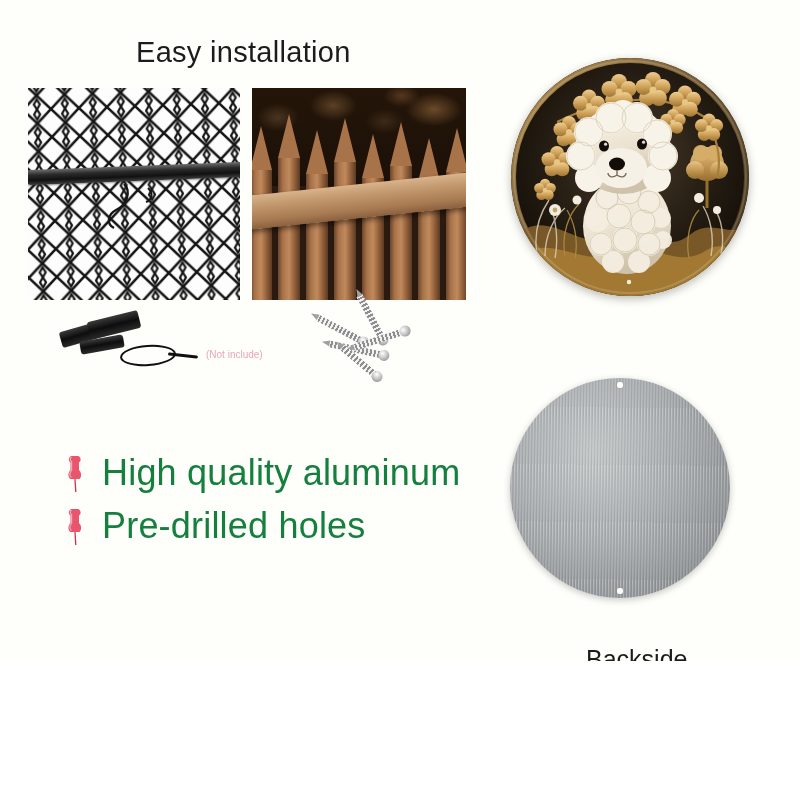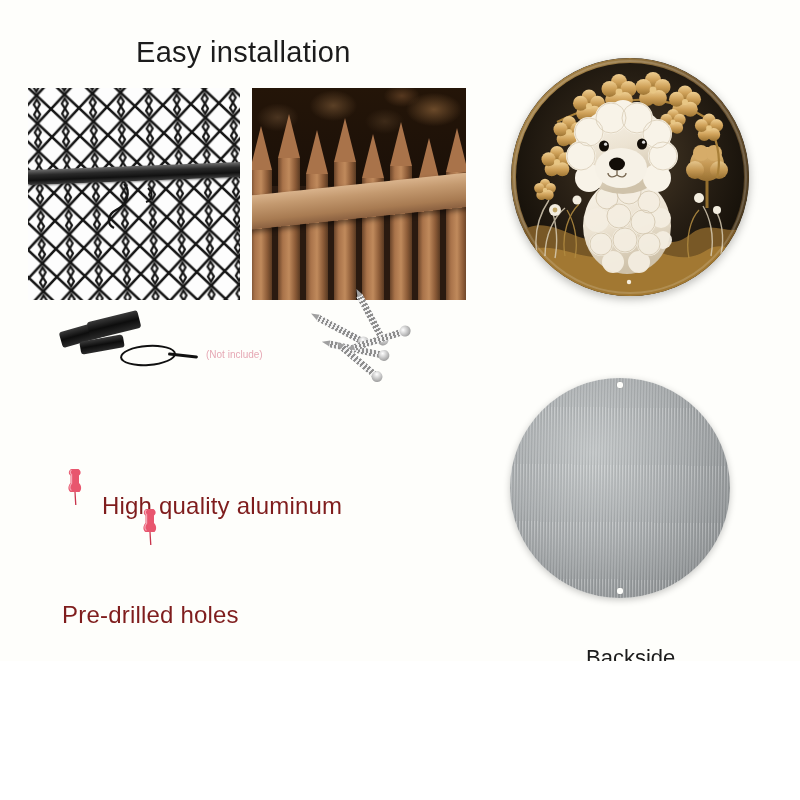--- a/index.html
+++ b/index.html
@@ -178,32 +178,31 @@
   }
 
   
   .feature {
     position: absolute;
     display: flex;
     align-items: center;
     gap: 14px;
   }
   #feature-0 { left: 62px; top: 452px; }
-  #feature-1 { left: 62px; top: 505px; flex-direction: column; }
+  #feature-1 { left: 62px; top: 505px; }
   .feature .pin {
     width: 26px;
     height: 42px;
     flex: 0 0 26px;
   }
   .feature .label {
-    font-size: 24px;
-    color: #7f1d1d;
+    font-size: 36px;
+    color: #15803d;
     white-space: nowrap;
     letter-spacing: 0.2px;
-    margin-top: 40px;
   }
 
   
   #sign-front {
     position: absolute;
     left: 511px;
     top: 58px;
     width: 238px;
     height: 238px;
     border-radius: 50%;
@@ -237,21 +236,21 @@
     border-radius: 2px;
     box-shadow: 0 0 1px rgba(0,0,0,.25);
   }
   #hole-top { left: 107px; top: 4px; }
   #hole-bottom { left: 107px; top: 210px; }
 
   #backside-label {
     position: absolute;
     left: 586px;
     top: 645px;
-    font-size: 22px;
+    font-size: 25px;
     color: #1c1c1c;
     white-space: nowrap;
   }
 </style>
 </head>
 <body>
 
 <div id="page">
 
   <div class="heading">Easy installation</div>

